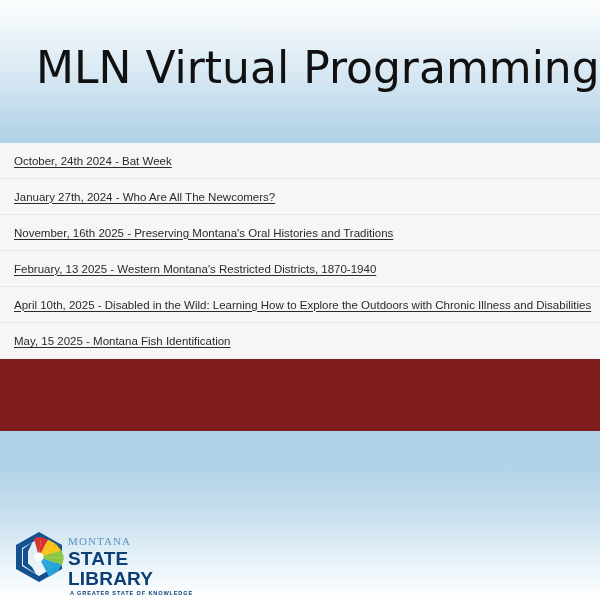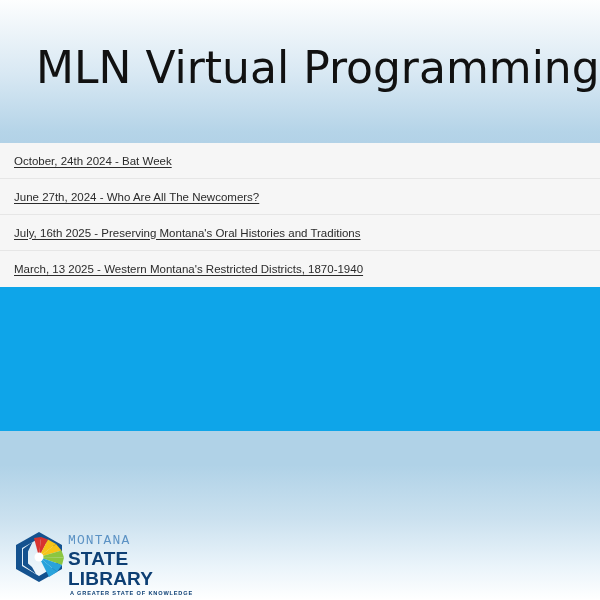--- a/index.html
+++ b/index.html
@@ -44,21 +44,21 @@
     font-family: "DejaVu Sans", sans-serif;
   }
 
   
   #session-list {
     position: absolute;
     left: 0;
     top: 143px;
     width: 600px;
     height: 288px;
-    background: #0ea5e9;
+    background: #7f1d1d;
     box-sizing: border-box;
   }
   .session-row {
     position: relative;
     height: 36px;
     box-sizing: border-box;
     border-bottom: 1px solid #e6e6e6;
     display: flex;
     align-items: center;
     padding-left: 14px;
@@ -104,22 +104,22 @@
     width: 54px;
     height: 54px;
   }
   #logo-wordmark {
     position: absolute;
     left: 56px;
     top: 5px;
     width: 130px;
   }
   .wm-montana {
-    font-family: Liberation Mono, monospace;
-    font-size: 13px;
+    font-family: Liberation Serif, serif;
+    font-size: 11px;
     line-height: 16px;
     letter-spacing: 1.1px;
     color: #5b92c4;
     font-weight: 400;
   }
   .wm-statelibrary {
     font-family: "Liberation Sans", sans-serif;
     font-size: 19px;
     line-height: 20px;
     letter-spacing: 0.2px;
@@ -145,34 +145,40 @@
     <div id="page-title">MLN Virtual Programming</div>
   </div>
 
   <div id="session-list">
 
     <div class="session-row">
       <span class="session-link">October, 24th 2024 - Bat Week</span>
     </div>
 
     <div class="session-row">
-      <span class="session-link">June 27th, 2024 - Who Are All The Newcomers?</span>
-    </div>
-
-
-    <div class="session-row">
-      <span class="session-link">July, 16th 2025 - Preserving Montana's Oral Histories and Traditions</span>
-    </div>
-
-    <div class="session-row">
-      <span class="session-link">March, 13 2025 - Western Montana's Restricted Districts, 1870-1940</span>
-    </div>
-
-
-
+      <span class="session-link">January 27th, 2024 - Who Are All The Newcomers?</span>
+    </div>
+
+
+    <div class="session-row">
+      <span class="session-link">November, 16th 2025 - Preserving Montana's Oral Histories and Traditions</span>
+    </div>
+
+    <div class="session-row">
+      <span class="session-link">February, 13 2025 - Western Montana's Restricted Districts, 1870-1940</span>
+    </div>
+
+
+    <div class="session-row">
+      <span class="session-link">April 10th, 2025 - Disabled in the Wild: Learning How to Explore the Outdoors with Chronic Illness and Disabilities</span>
+    </div>
+
+    <div class="session-row">
+      <span class="session-link">May, 15 2025 - Montana Fish Identification</span>
+    </div>
 
   </div>
 
   <div id="footer-band"></div>
 
   <div id="logo">
 
     <div id="logo-mark">
       <svg viewBox="0 0 108 108" width="54" height="54" xmlns="http://www.w3.org/2000/svg">
 

